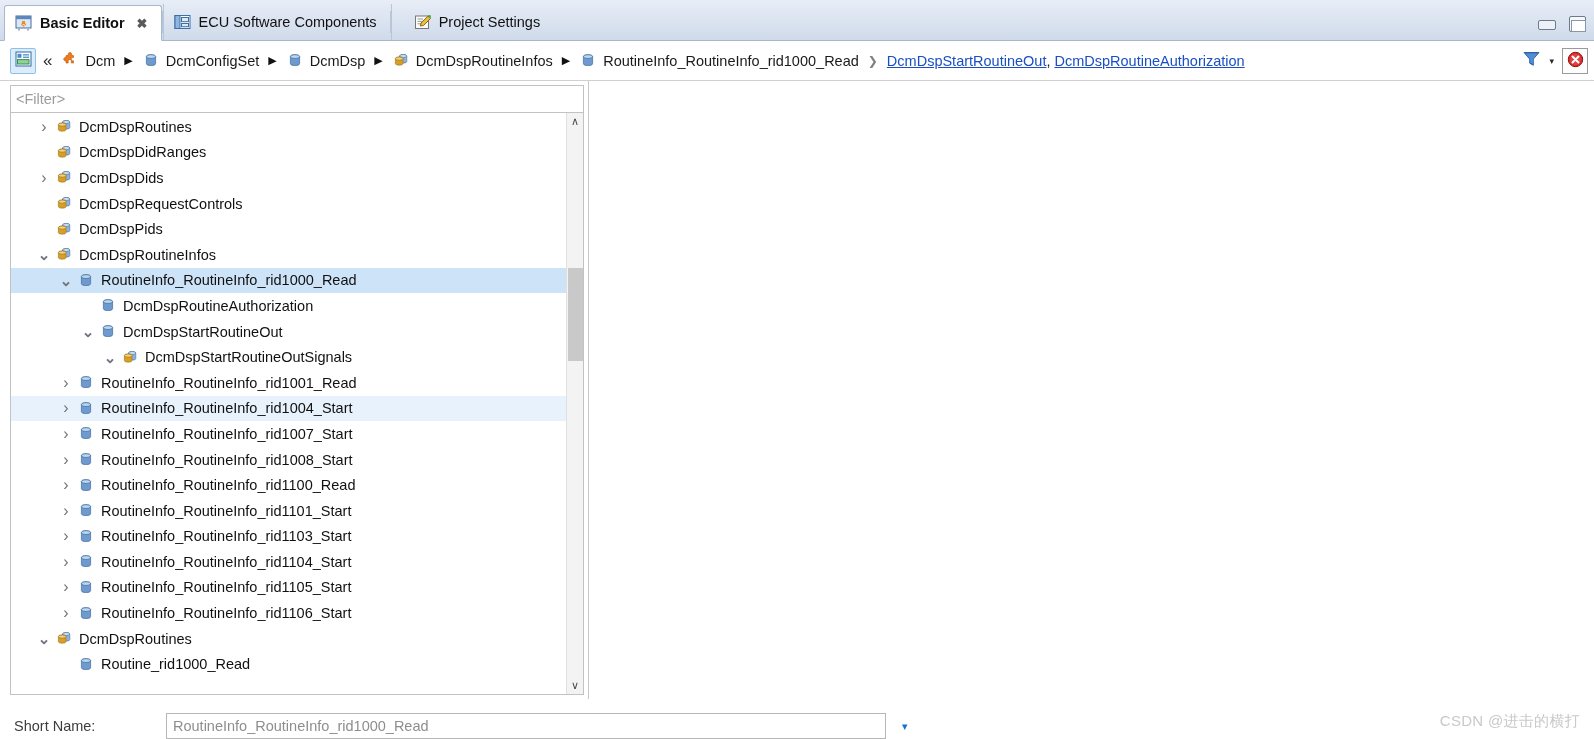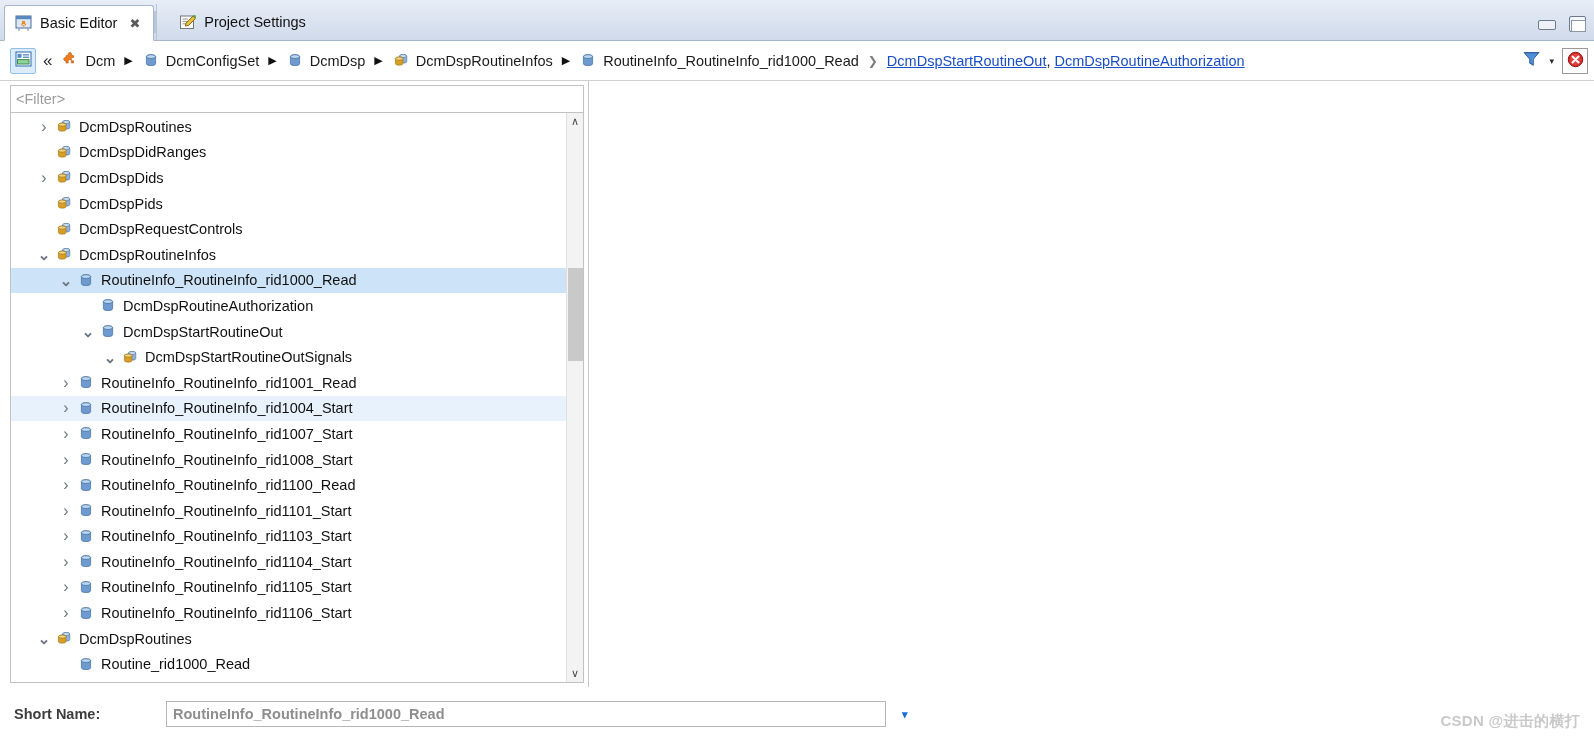--- a/index.html
+++ b/index.html
@@ -40,21 +40,21 @@
     cursor: default;
     white-space: nowrap;
   }
   .tab.active {
     background: #ffffff;
     border: 1px solid #a8b7cc;
     border-bottom: 1px solid #ffffff;
     border-radius: 3px 3px 0 0;
     margin-bottom: -1px;
     z-index: 3;
-    font-weight: normal;
+    font-weight: bold;
   }
   .tab.inactive {
     background: transparent;
     border-left: 1px solid #b9c6d8;
   }
   .tab.inactive:first-of-type { border-left: none; }
   .tab-close {
     font-size: 13px;
     color: #5a5a5a;
     margin-left: 5px;
@@ -245,22 +245,21 @@
     left: 1px; width: 15px;
     top: 155px; height: 93px;
     background: #c9c9c9;
   }
 
   
   .rightpane {
     position: relative;
     flex: 1;
     background: #ffffff;
-    padding: 14px 0 12px 14px;
-    font-weight: bold;
+    padding: 14px 0 0 14px;
   }
   .fieldrow { display: flex; align-items: center; }
   .fieldlabel {
     width: 152px;
     font-size: 14.5px;
     color: #3d3d3d;
   }
   .textfield {
     width: 720px;
     height: 26px;
@@ -305,20 +304,31 @@
           <rect x="3" y="13.6" width="2" height="2" fill="#9fb6cf"></rect>
           <rect x="12" y="13.6" width="2" height="2" fill="#9fb6cf"></rect>
         </svg>
       </span>
       <span>Basic Editor</span>
       <span class="tab-close">✖</span>
     </div>
 
     <div class="tab-sep"></div>
 
+    <div class="tab inactive">
+      <span class="ico">
+        <svg width="18" height="17" viewBox="0 0 18 17">
+          <rect x="1" y="1.5" width="15" height="13" fill="#ffffff" stroke="#3d6fa6"></rect>
+          <rect x="1" y="1.5" width="5" height="13" fill="#8fb6dd" stroke="#3d6fa6"></rect>
+          <rect x="7.5" y="3.5" width="7" height="4.2" fill="#dce9f6" stroke="#3d6fa6"></rect>
+          <rect x="7.5" y="9.5" width="7" height="3.2" fill="#dce9f6" stroke="#3d6fa6"></rect>
+        </svg>
+      </span>
+      <span>ECU Software Components</span>
+    </div>
 
     <div class="tab-sep"></div>
 
     <div class="tab inactive" style="padding-left:22px;">
       <span class="ico">
         <svg width="18" height="17" viewBox="0 0 18 17">
           <rect x="1.5" y="2" width="13" height="12.5" fill="#fbfbfb" stroke="#777"></rect>
           <line x1="3.5" y1="5" x2="9" y2="5" stroke="#9a9a9a"></line>
           <line x1="3.5" y1="7.4" x2="9" y2="7.4" stroke="#9a9a9a"></line>
           <line x1="3.5" y1="9.8" x2="8" y2="9.8" stroke="#9a9a9a"></line>
@@ -491,34 +501,34 @@
               <span style="flex: 0 0 22px;"></span>
               <span class="twisty"></span>
               <span class="ico"><svg width="18" height="17" viewBox="0 0 18 17">
   <ellipse cx="11.2" cy="4.0" rx="3.6" ry="1.5" fill="#b9cfe8" stroke="#3f6d9e" stroke-width="0.6"></ellipse>
   <path d="M7.6 4.0 v5.6 a3.6 1.5 0 0 0 7.2 0 v-5.6" fill="#8fb3d9" stroke="#3f6d9e" stroke-width="0.6"></path>
   <ellipse cx="11.2" cy="4.0" rx="3.6" ry="1.5" fill="#cfe0f2" stroke="#3f6d9e" stroke-width="0.6"></ellipse>
   <ellipse cx="7.2" cy="6.6" rx="3.8" ry="1.6" fill="#e8ba43" stroke="#96711a" stroke-width="0.6"></ellipse>
   <path d="M3.4 6.6 v5.0 a3.8 1.6 0 0 0 7.6 0 v-5.0" fill="#d99e24" stroke="#96711a" stroke-width="0.6"></path>
   <ellipse cx="7.2" cy="6.6" rx="3.8" ry="1.6" fill="#f2d07d" stroke="#96711a" stroke-width="0.6"></ellipse>
 </svg></span>
-              <span class="rowlabel">DcmDspPids</span>
+              <span class="rowlabel">DcmDspRequestControls</span>
             </div>
             <div class="row">
               <span style="flex: 0 0 22px;"></span>
               <span class="twisty"></span>
               <span class="ico"><svg width="18" height="17" viewBox="0 0 18 17">
   <ellipse cx="11.2" cy="4.0" rx="3.6" ry="1.5" fill="#b9cfe8" stroke="#3f6d9e" stroke-width="0.6"></ellipse>
   <path d="M7.6 4.0 v5.6 a3.6 1.5 0 0 0 7.2 0 v-5.6" fill="#8fb3d9" stroke="#3f6d9e" stroke-width="0.6"></path>
   <ellipse cx="11.2" cy="4.0" rx="3.6" ry="1.5" fill="#cfe0f2" stroke="#3f6d9e" stroke-width="0.6"></ellipse>
   <ellipse cx="7.2" cy="6.6" rx="3.8" ry="1.6" fill="#e8ba43" stroke="#96711a" stroke-width="0.6"></ellipse>
   <path d="M3.4 6.6 v5.0 a3.8 1.6 0 0 0 7.6 0 v-5.0" fill="#d99e24" stroke="#96711a" stroke-width="0.6"></path>
   <ellipse cx="7.2" cy="6.6" rx="3.8" ry="1.6" fill="#f2d07d" stroke="#96711a" stroke-width="0.6"></ellipse>
 </svg></span>
-              <span class="rowlabel">DcmDspRequestControls</span>
+              <span class="rowlabel">DcmDspPids</span>
             </div>
             <div class="row">
               <span style="flex: 0 0 22px;"></span>
               <span class="twisty" style="font-size: 15px; font-weight: bold; line-height: 0.6;">⌄</span>
               <span class="ico"><svg width="18" height="17" viewBox="0 0 18 17">
   <ellipse cx="11.2" cy="4.0" rx="3.6" ry="1.5" fill="#b9cfe8" stroke="#3f6d9e" stroke-width="0.6"></ellipse>
   <path d="M7.6 4.0 v5.6 a3.6 1.5 0 0 0 7.2 0 v-5.6" fill="#8fb3d9" stroke="#3f6d9e" stroke-width="0.6"></path>
   <ellipse cx="11.2" cy="4.0" rx="3.6" ry="1.5" fill="#cfe0f2" stroke="#3f6d9e" stroke-width="0.6"></ellipse>
   <ellipse cx="7.2" cy="6.6" rx="3.8" ry="1.6" fill="#e8ba43" stroke="#96711a" stroke-width="0.6"></ellipse>
   <path d="M3.4 6.6 v5.0 a3.8 1.6 0 0 0 7.6 0 v-5.0" fill="#d99e24" stroke="#96711a" stroke-width="0.6"></path>

